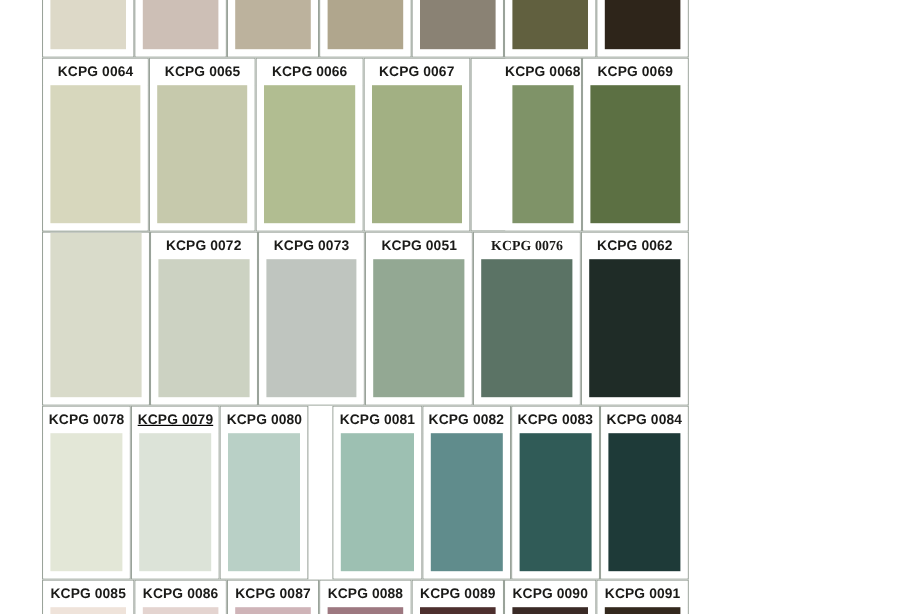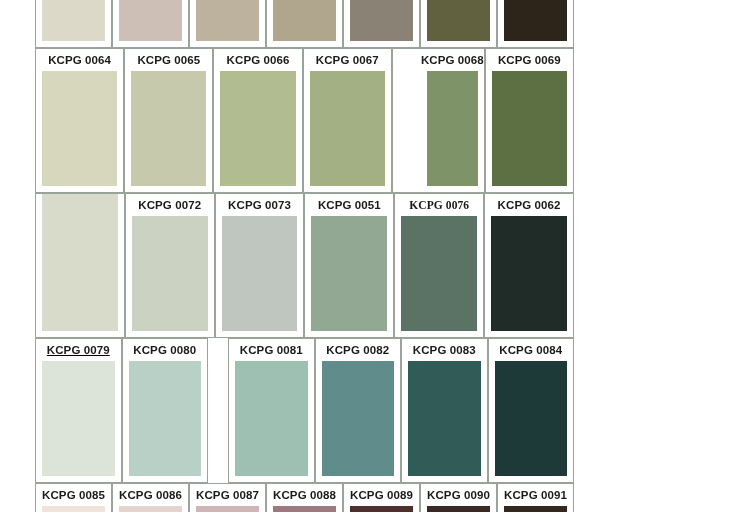--- a/index.html
+++ b/index.html
@@ -195,20 +195,26 @@
           </div>
         </div>
         <div class="swatch-cell" style="border-color: rgb(154, 163, 154);">
           <div class="swatch-label">KCPG 0062</div>
           <div class="swatch-chip-wrap">
             <div class="swatch-chip" style="background: rgb(31, 44, 39);"></div>
           </div>
         </div>
       </div>
       <div class="swatch-row">
+        <div class="swatch-cell" style="border-color: rgb(154, 163, 154);">
+          <div class="swatch-label">KCPG 0078</div>
+          <div class="swatch-chip-wrap">
+            <div class="swatch-chip" style="background: rgb(227, 231, 215);"></div>
+          </div>
+        </div>
         <div class="swatch-cell" style="border-color: rgb(154, 163, 154); text-decoration: underline;">
           <div class="swatch-label">KCPG 0079</div>
           <div class="swatch-chip-wrap">
             <div class="swatch-chip" style="background: rgb(220, 227, 216);"></div>
           </div>
         </div>
         <div class="swatch-cell" style="border-color: rgb(154, 163, 154);">
           <div class="swatch-label">KCPG 0080</div>
           <div class="swatch-chip-wrap">
             <div class="swatch-chip" style="background: rgb(185, 208, 198);"></div>

